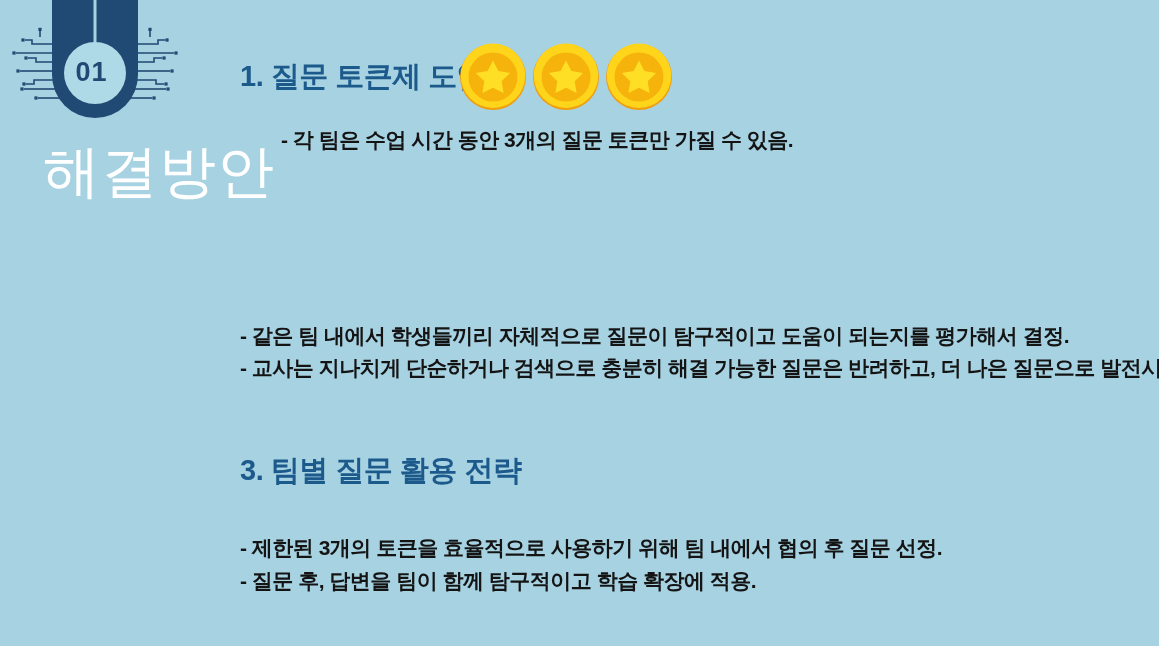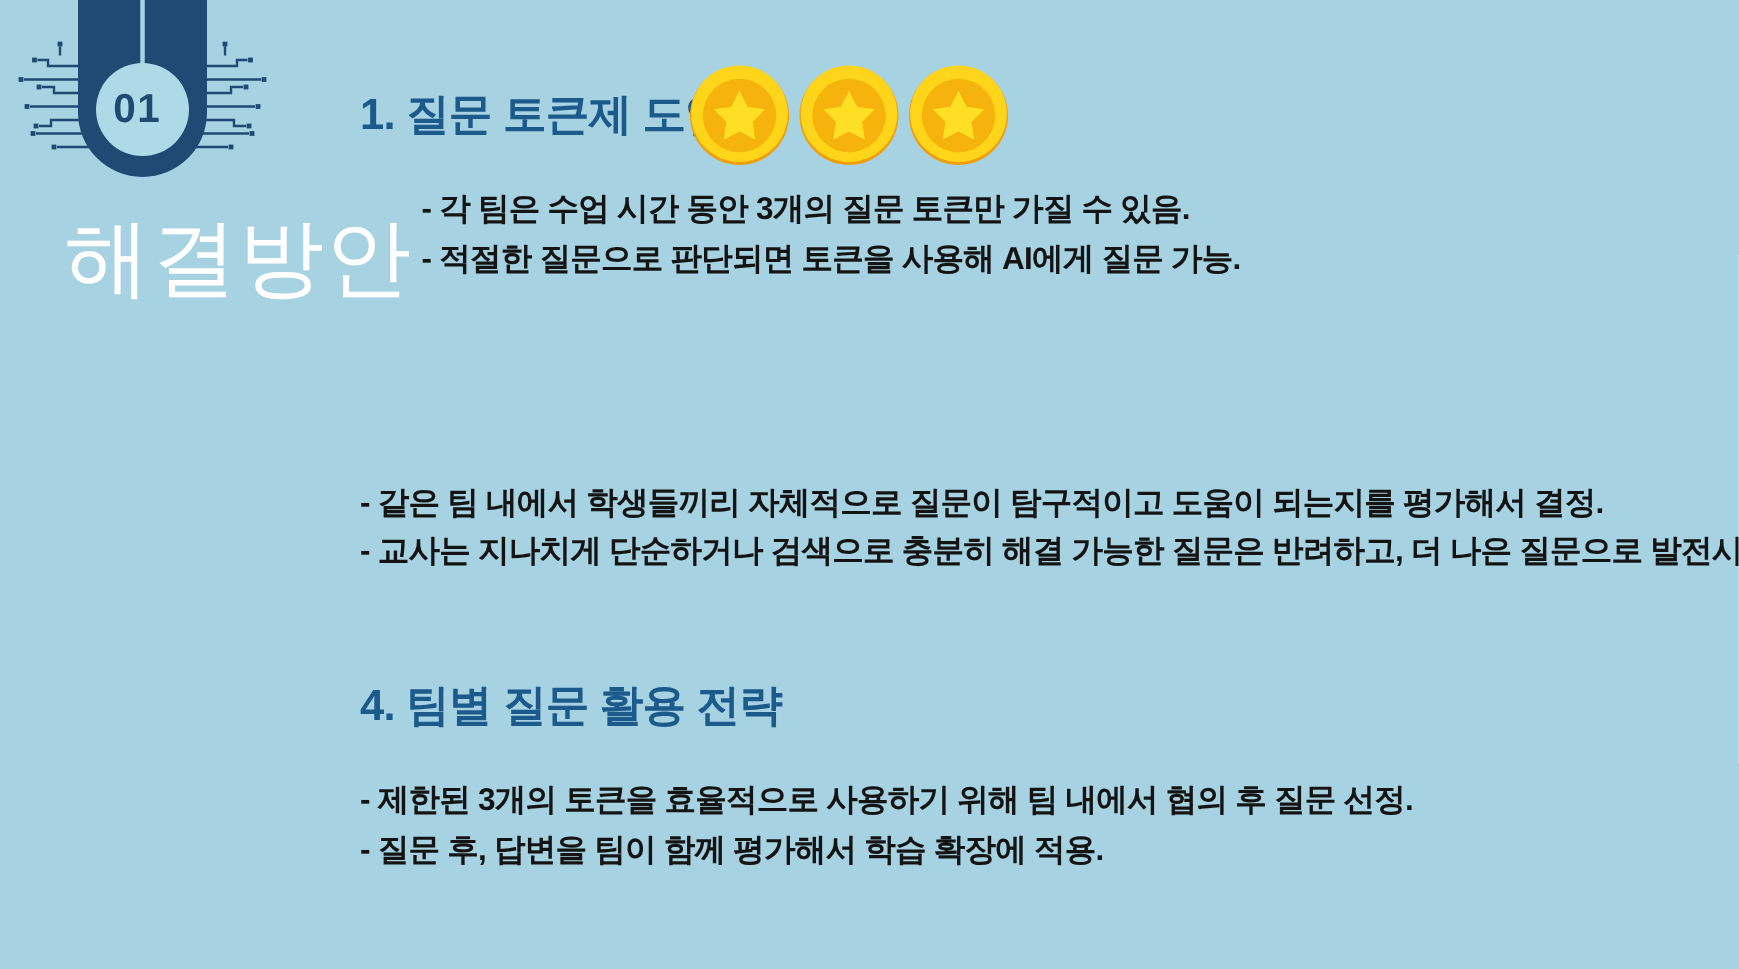--- a/index.html
+++ b/index.html
@@ -60,21 +60,21 @@
       position: absolute;
       left: 240px;
       font-size: 21px;
       font-weight: 700;
       color: #141414;
       letter-spacing: -0.5px;
       white-space: nowrap;
     }
     #s1-bullets { top: 124px; line-height: 32.5px; margin-left: 41px; }
     #s2-bullets { top: 320px; line-height: 32px; }
-    #s3-bullets { top: 517px; line-height: 33px; }
+    #s3-bullets { top: 531px; line-height: 33px; }
 
     
     .coins {
       position: absolute;
       left: 458px; top: 42px;
       display: flex;
       gap: 3px;
     }
     .coin { width: 70px; height: 70px; display: block; }
   </style>
@@ -154,27 +154,26 @@
     <svg class="coin" viewBox="0 0 70 70" aria-hidden="true">
       <circle cx="35" cy="35" r="33" fill="#ef9f0d"></circle>
       <circle cx="35" cy="33.8" r="32.2" fill="#ffd51c"></circle>
       <circle cx="35" cy="35" r="24.5" fill="#f6b30c"></circle>
       <polygon points="35,18.5 40.4,29.1 52.1,30.9 43.7,39.3 45.6,51.1 35,45.7 24.4,51.1 26.3,39.3 17.9,30.9 29.6,29.1" fill="#ffdf25"></polygon>
     </svg>
   </div>
 
   <div class="bullets" id="s1-bullets">
     <div>- 각 팀은 수업 시간 동안 3개의 질문 토큰만 가질 수 있음.</div>
-    <div>- 적절한 질문으로 판단되면 토큰을 사용해 AI에게 질문 가능.</div>
   </div>
 
   <div class="bullets" id="s2-bullets">
     <div>- 같은 팀 내에서 학생들끼리 자체적으로 질문이 탐구적이고 도움이 되는지를 평가해서 결정.</div>
     <div>- 교사는 지나치게 단순하거나 검색으로 충분히 해결 가능한 질문은 반려하고, 더 나은 질문으로 발전시키도록 지도.</div>
   </div>
 
-  <h2 class="section-title" id="s3-title">4. 팀별 질문 활용 전략</h2>
+  <h2 class="section-title" id="s3-title">3. 팀별 질문 활용 전략</h2>
   <div class="bullets" id="s3-bullets">
     <div>- 제한된 3개의 토큰을 효율적으로 사용하기 위해 팀 내에서 협의 후 질문 선정.</div>
-    <div>- 질문 후, 답변을 팀이 함께 평가해서 학습 확장에 적용.</div>
+    <div>- 질문 후, 답변을 팀이 함께 탐구적이고 학습 확장에 적용.</div>
   </div>
 
 </div>
 
 </body></html>

